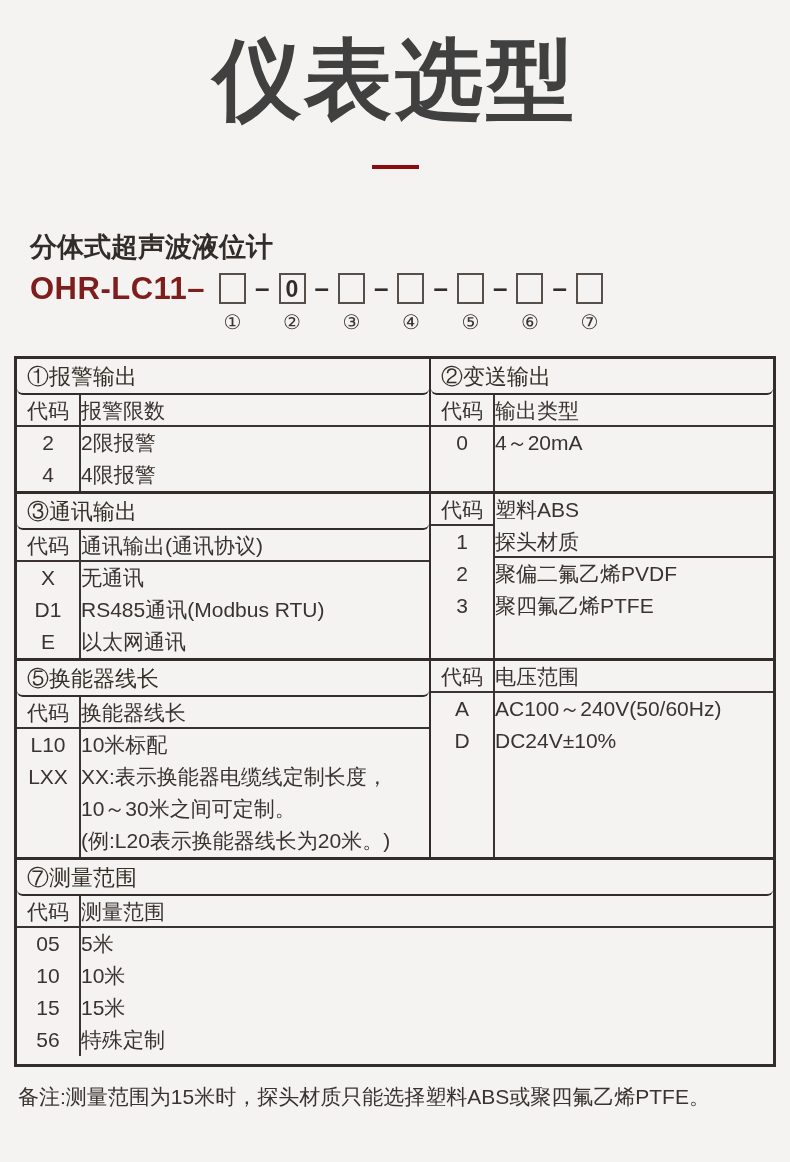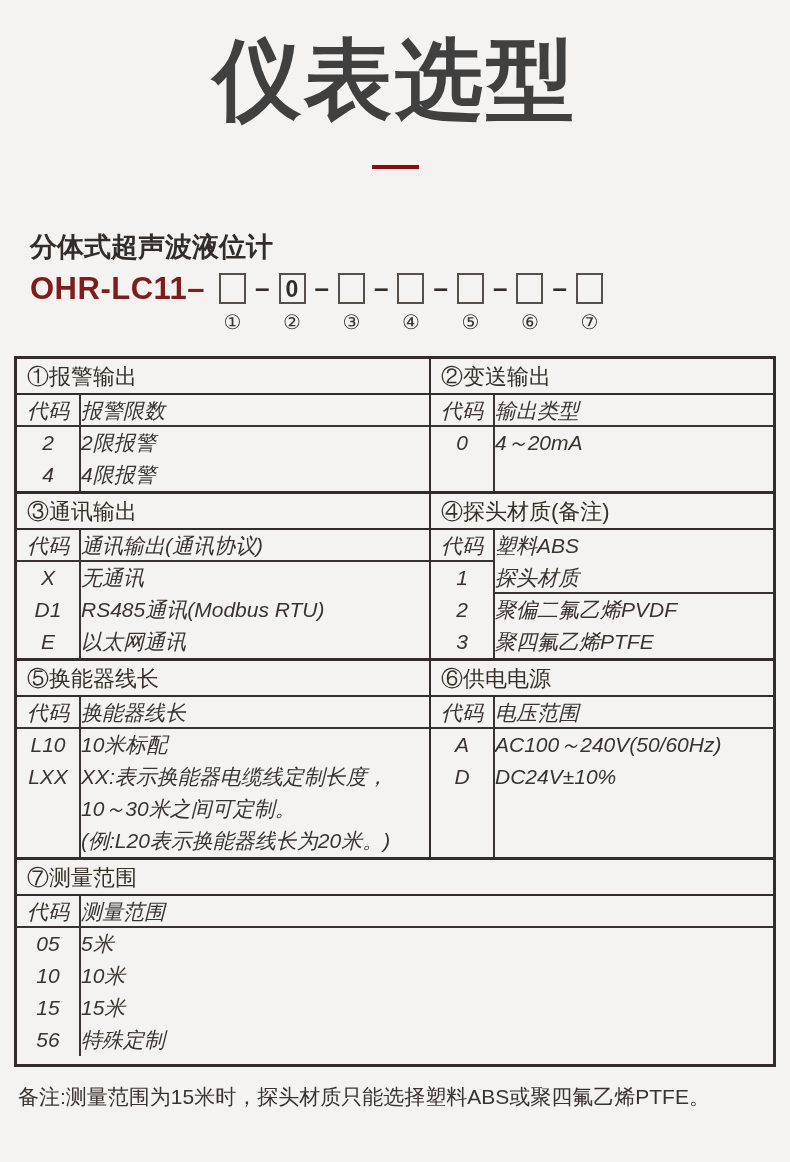--- a/index.html
+++ b/index.html
@@ -75,22 +75,23 @@
   .pair { display: grid; grid-template-columns: 412px 1fr; }
   .sep-top { border-top: 3px solid #332c29; }
   .sec { display: flex; flex-direction: column; }
   .sec.right { border-left: 2px solid #332c29; }
   .sec-title {
     font-size: 22px;
     line-height: 25px;
     padding: 5px 0 4px 10px;
     border-bottom: 2px solid #332c29;
     color: #373029;
-  }
-  .sec-body { display: flex; flex: 1; font-style: italic; }
+    border-radius: 6px;
+  }
+  .sec-body { display: flex; flex: 1; }
   .col-code {
     width: 64px;
     display: flex;
     flex-direction: column;
     border-right: 2px solid #3a332f;
     text-align: center;
     flex-shrink: 0;
   }
   .col-desc { display: flex; flex-direction: column; flex: 1; }
   .cell {
@@ -200,21 +201,20 @@
         </div>
         <div class="col-desc">
           <div class="cell head">通讯输出(通讯协议)</div>
           <div class="cell">无通讯</div>
           <div class="cell">RS485通讯(Modbus RTU)</div>
           <div class="cell">以太网通讯</div>
         </div>
       </div>
     </div>
     <div class="sec right">
-      <div class="sec-title">④探头材质(备注)</div>
       <div class="sec-body">
         <div class="col-code">
           <div class="cell head">代码</div>
           <div class="cell">1</div>
           <div class="cell">2</div>
           <div class="cell">3</div>
         </div>
         <div class="col-desc">
           <div class="cell">塑料ABS</div>
           <div class="cell head">探头材质</div>
@@ -239,21 +239,20 @@
         <div class="col-desc">
           <div class="cell head">换能器线长</div>
           <div class="cell">10米标配</div>
           <div class="cell">XX:表示换能器电缆线定制长度，</div>
           <div class="cell">10～30米之间可定制。</div>
           <div class="cell">(例:L20表示换能器线长为20米。)</div>
         </div>
       </div>
     </div>
     <div class="sec right">
-      <div class="sec-title">⑥供电电源</div>
       <div class="sec-body">
         <div class="col-code">
           <div class="cell head">代码</div>
           <div class="cell">A</div>
           <div class="cell">D</div>
         </div>
         <div class="col-desc">
           <div class="cell head">电压范围</div>
           <div class="cell">AC100～240V(50/60Hz)</div>
           <div class="cell">DC24V±10%</div>

